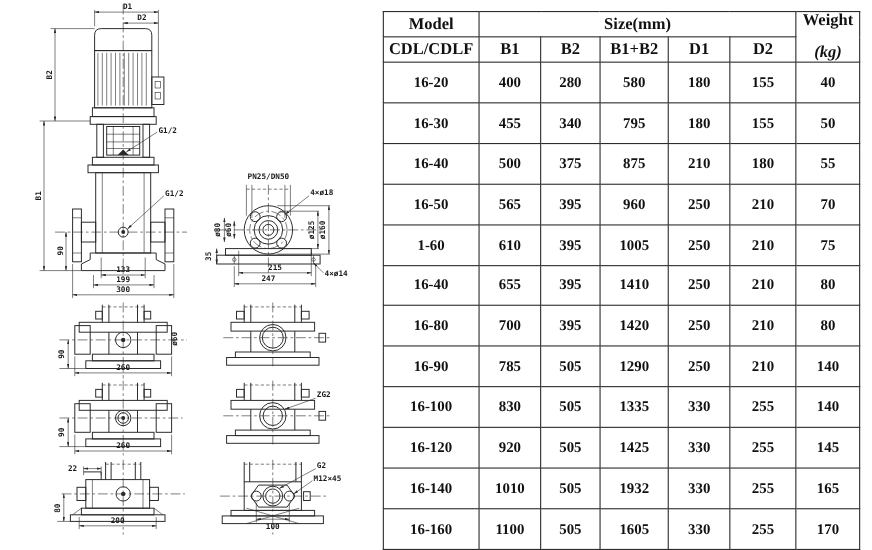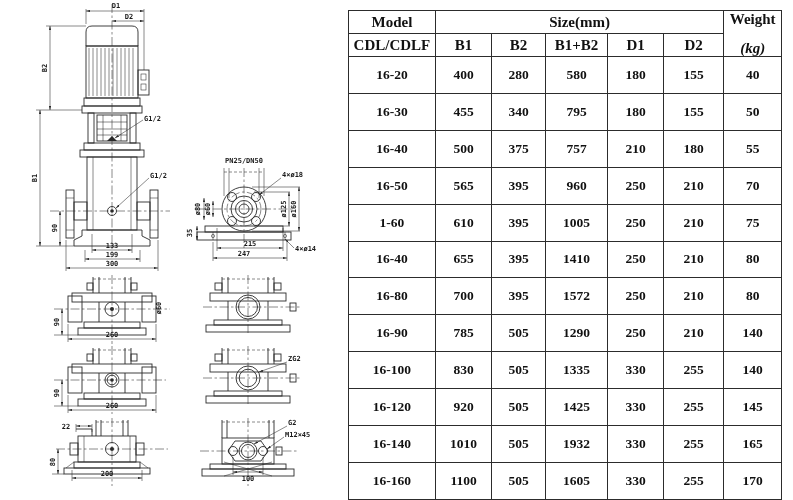--- a/index.html
+++ b/index.html
@@ -321,21 +321,21 @@
             <td>340</td>
             <td>795</td>
             <td>180</td>
             <td>155</td>
             <td>50</td>
           </tr>
           <tr>
             <td>16-40</td>
             <td>500</td>
             <td>375</td>
-            <td>757</td>
+            <td>875</td>
             <td>210</td>
             <td>180</td>
             <td>55</td>
           </tr>
           <tr>
             <td>16-50</td>
             <td>565</td>
             <td>395</td>
             <td>960</td>
             <td>250</td>
@@ -357,21 +357,21 @@
             <td>395</td>
             <td>1410</td>
             <td>250</td>
             <td>210</td>
             <td>80</td>
           </tr>
           <tr>
             <td>16-80</td>
             <td>700</td>
             <td>395</td>
-            <td>1572</td>
+            <td>1420</td>
             <td>250</td>
             <td>210</td>
             <td>80</td>
           </tr>
           <tr>
             <td>16-90</td>
             <td>785</td>
             <td>505</td>
             <td>1290</td>
             <td>250</td>

